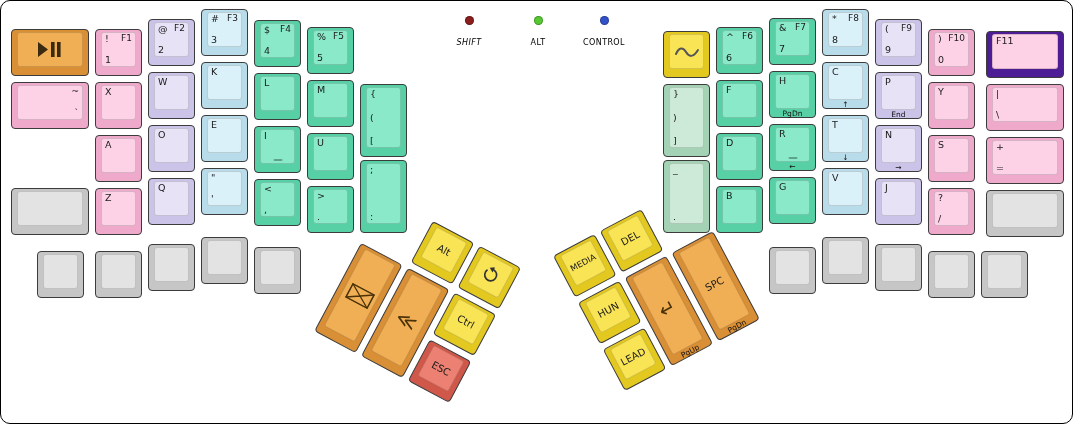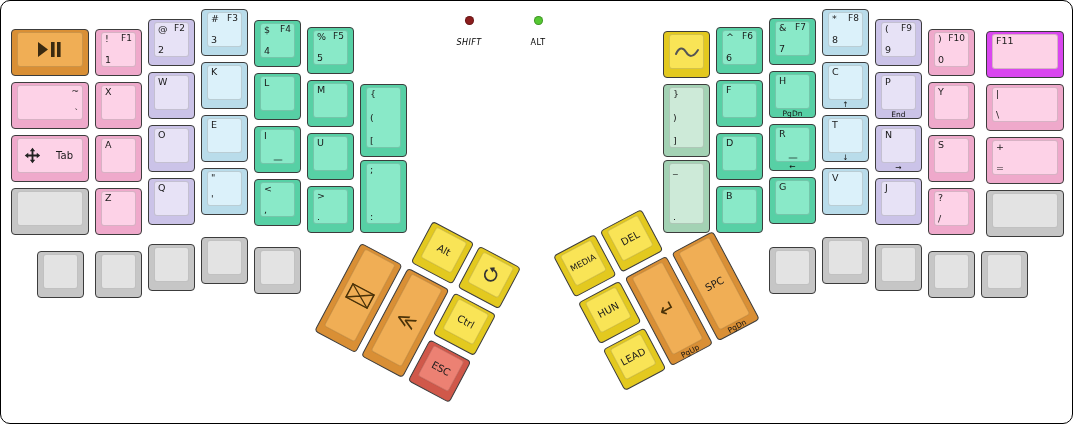--- a/index.html
+++ b/index.html
@@ -43,30 +43,20 @@
           </svg>
         </div>
       </div>
     </div>
     <div class="key" style="left: 10px; top: 81px; width: 78px; height: 47px; background: rgb(239, 169, 203);">
       <div class="surface" style="background: rgb(253, 210, 231);">
         <div class="lbl tr">~</div>
         <div class="lbl br">`</div>
       </div>
     </div>
-    <div class="key" style="left: 10px; top: 134px; width: 78px; height: 47px; background: rgb(239, 169, 203);">
-      <div class="surface" style="background: rgb(253, 210, 231);">
-        <div class="lbl c with-icon">Tab</div>
-        <div class="icn left">
-          <svg width="17" height="17" viewBox="0 0 22 22">
-            <path d="M11 1 L14.5 5.5 L12.2 5.5 L12.2 9.8 L16.5 9.8 L16.5 7.5 L21 11 L16.5 14.5 L16.5 12.2 L12.2 12.2 L12.2 16.5 L14.5 16.5 L11 21 L7.5 16.5 L9.8 16.5 L9.8 12.2 L5.5 12.2 L5.5 14.5 L1 11 L5.5 7.5 L5.5 9.8 L9.8 9.8 L9.8 5.5 L7.5 5.5 Z" fill="#222"></path>
-          </svg>
-        </div>
-      </div>
-    </div>
     <div class="key" style="left: 10px; top: 187px; width: 78px; height: 47px; background: rgb(198, 198, 198);">
       <div class="surface" style="background: rgb(227, 227, 227);"></div>
     </div>
     <div class="key" style="left: 94px; top: 28px; width: 47px; height: 47px; background: rgb(239, 169, 203);">
       <div class="surface" style="background: rgb(253, 210, 231);">
         <div class="lbl tl">!</div>
         <div class="lbl tr">F1</div>
         <div class="lbl bl">1</div>
       </div>
     </div>
@@ -338,21 +328,21 @@
       <div class="surface" style="background: rgb(253, 210, 231);">
         <div class="lbl tl">S</div>
       </div>
     </div>
     <div class="key" style="left: 927px; top: 187px; width: 47px; height: 47px; background: rgb(239, 169, 203);">
       <div class="surface" style="background: rgb(253, 210, 231);">
         <div class="lbl tl">?</div>
         <div class="lbl bl">/</div>
       </div>
     </div>
-    <div class="key" style="left: 985px; top: 30px; width: 78px; height: 47px; background: #d946ef;">
+    <div class="key" style="left: 985px; top: 30px; width: 78px; height: 47px; background: #4c1d95;">
       <div class="surface" style="background: rgb(253, 210, 231);">
         <div class="lbl tl">F11</div>
       </div>
     </div>
     <div class="key" style="left: 985px; top: 83px; width: 78px; height: 47px; background: rgb(239, 169, 203);">
       <div class="surface" style="background: rgb(253, 210, 231);">
         <div class="lbl tl">|</div>
         <div class="lbl bl">\</div>
       </div>
     </div>
@@ -461,13 +451,17 @@
       </div>
     </div>
     <div class="ind" style="left: 433px; top: 15px; font-style: italic;">
       <div class="dot" style="background: rgb(139, 29, 29);"></div>
       <div class="ind-label">SHIFT</div>
     </div>
     <div class="ind" style="left: 502px; top: 15px;">
       <div class="dot" style="background: rgb(85, 200, 50);"></div>
       <div class="ind-label">ALT</div>
     </div>
+    <div class="ind" style="left: 568px; top: 15px;">
+      <div class="dot" style="background: rgb(51, 82, 200);"></div>
+      <div class="ind-label">CONTROL</div>
+    </div>
   </div>
 
 </body></html>

